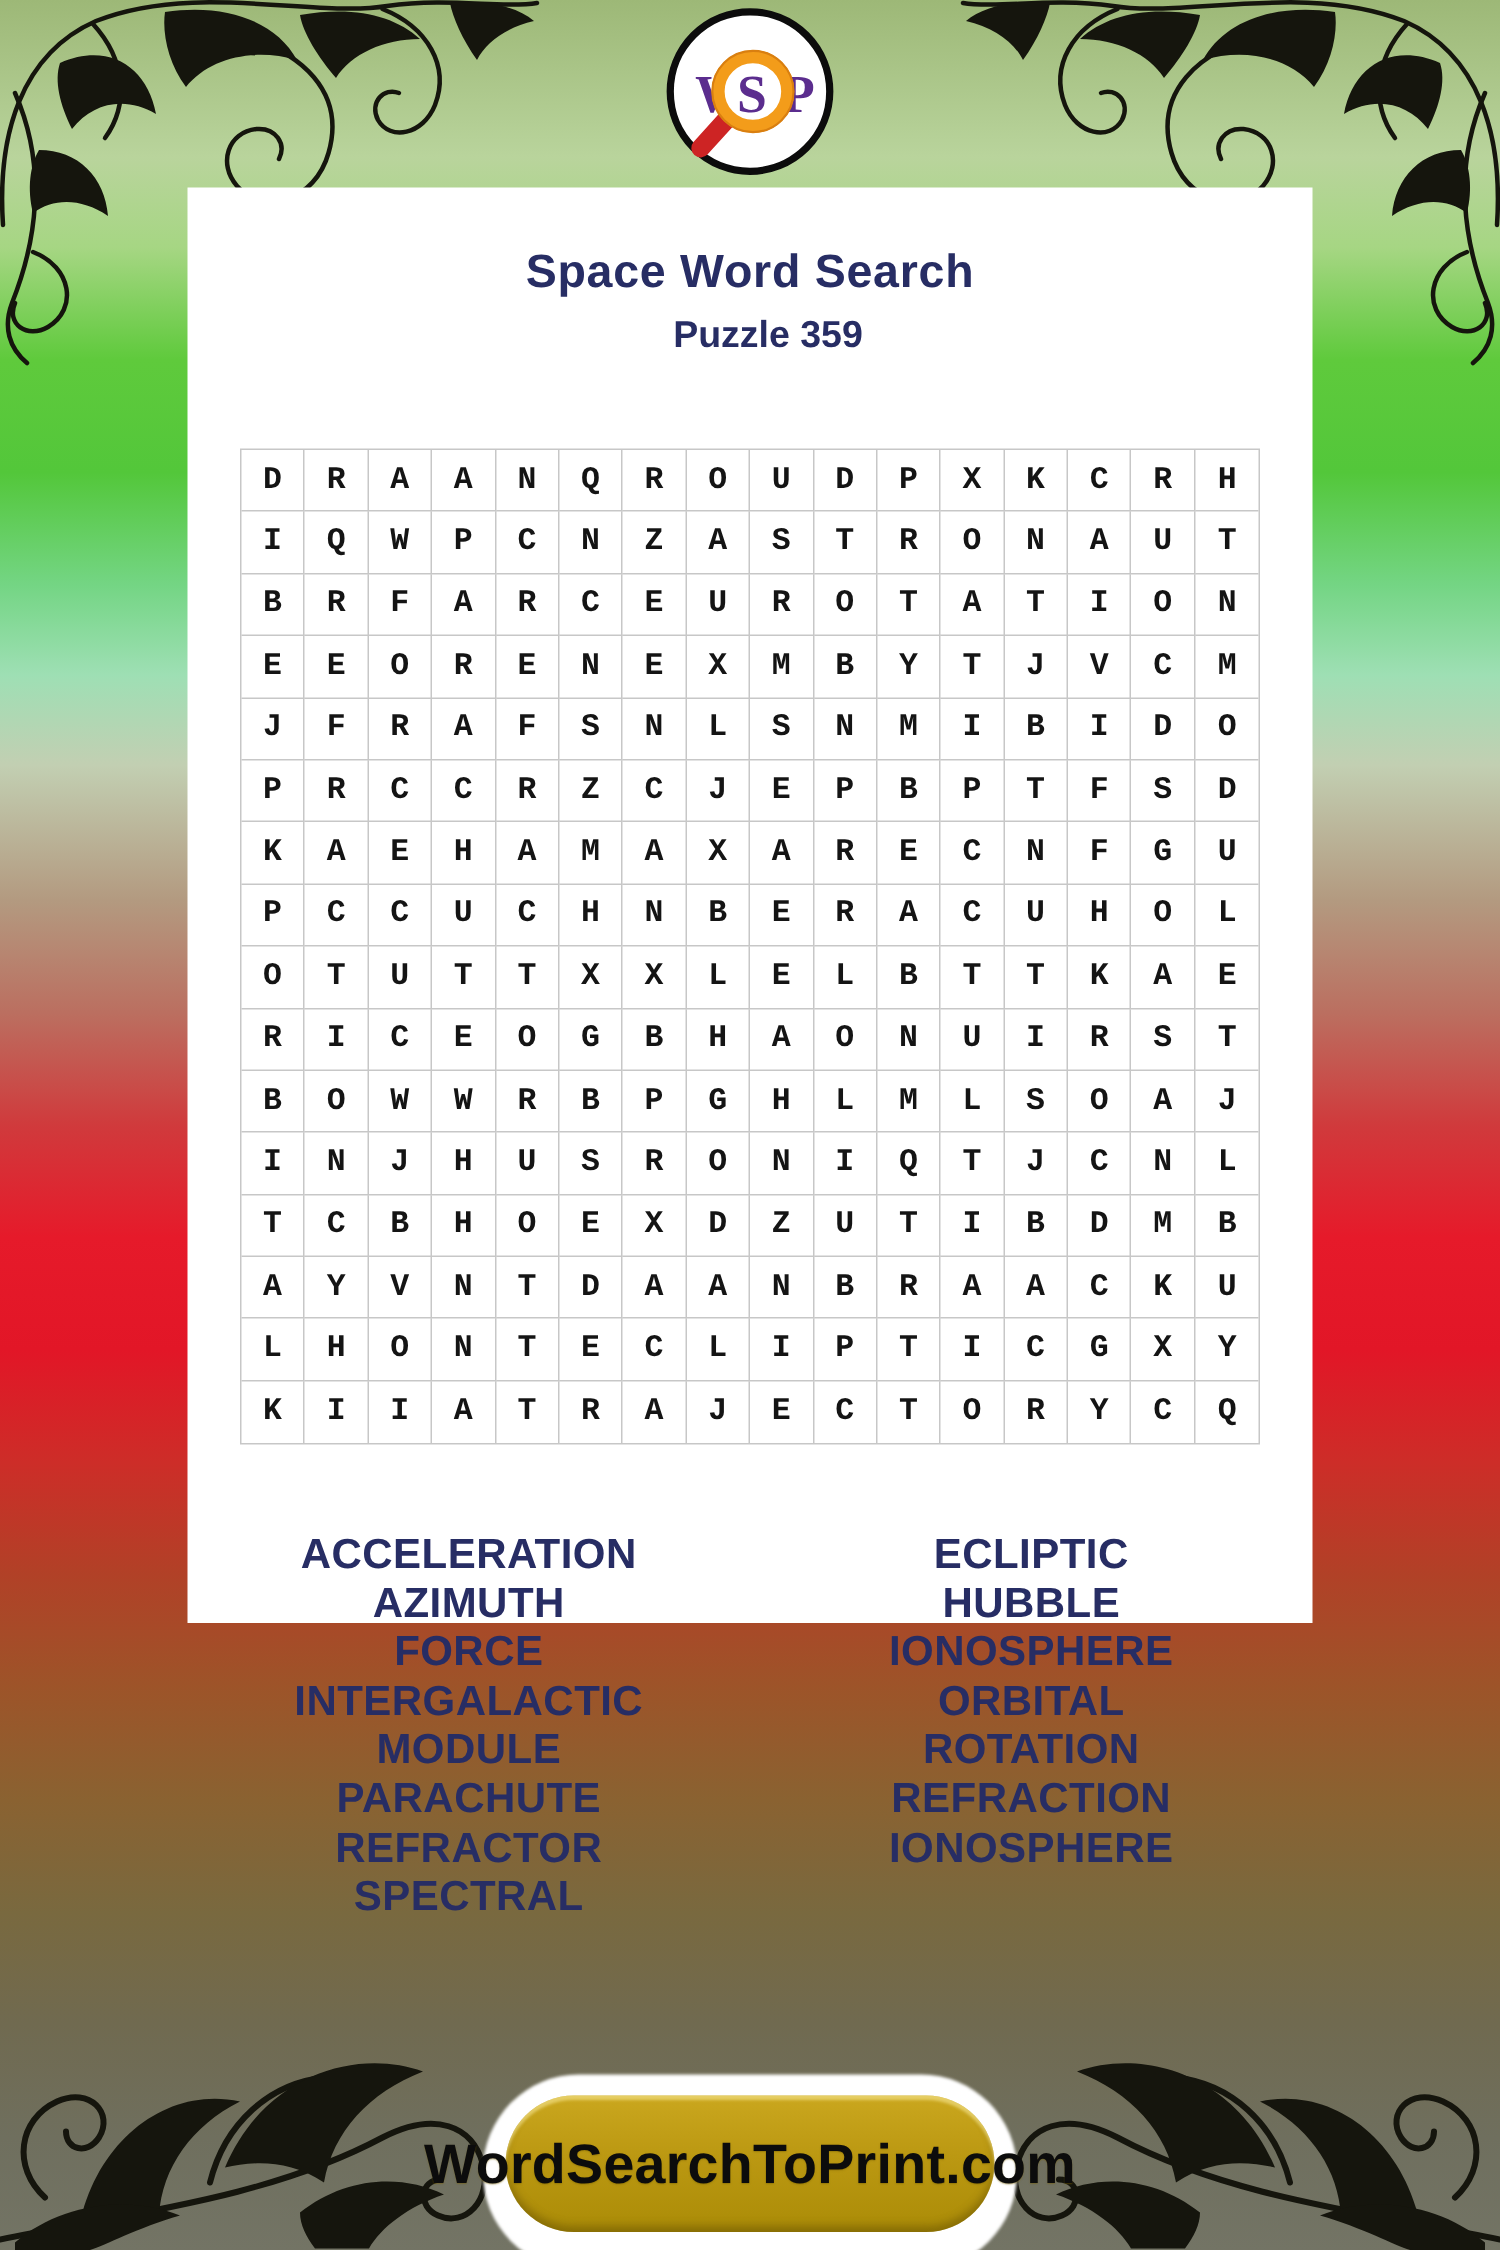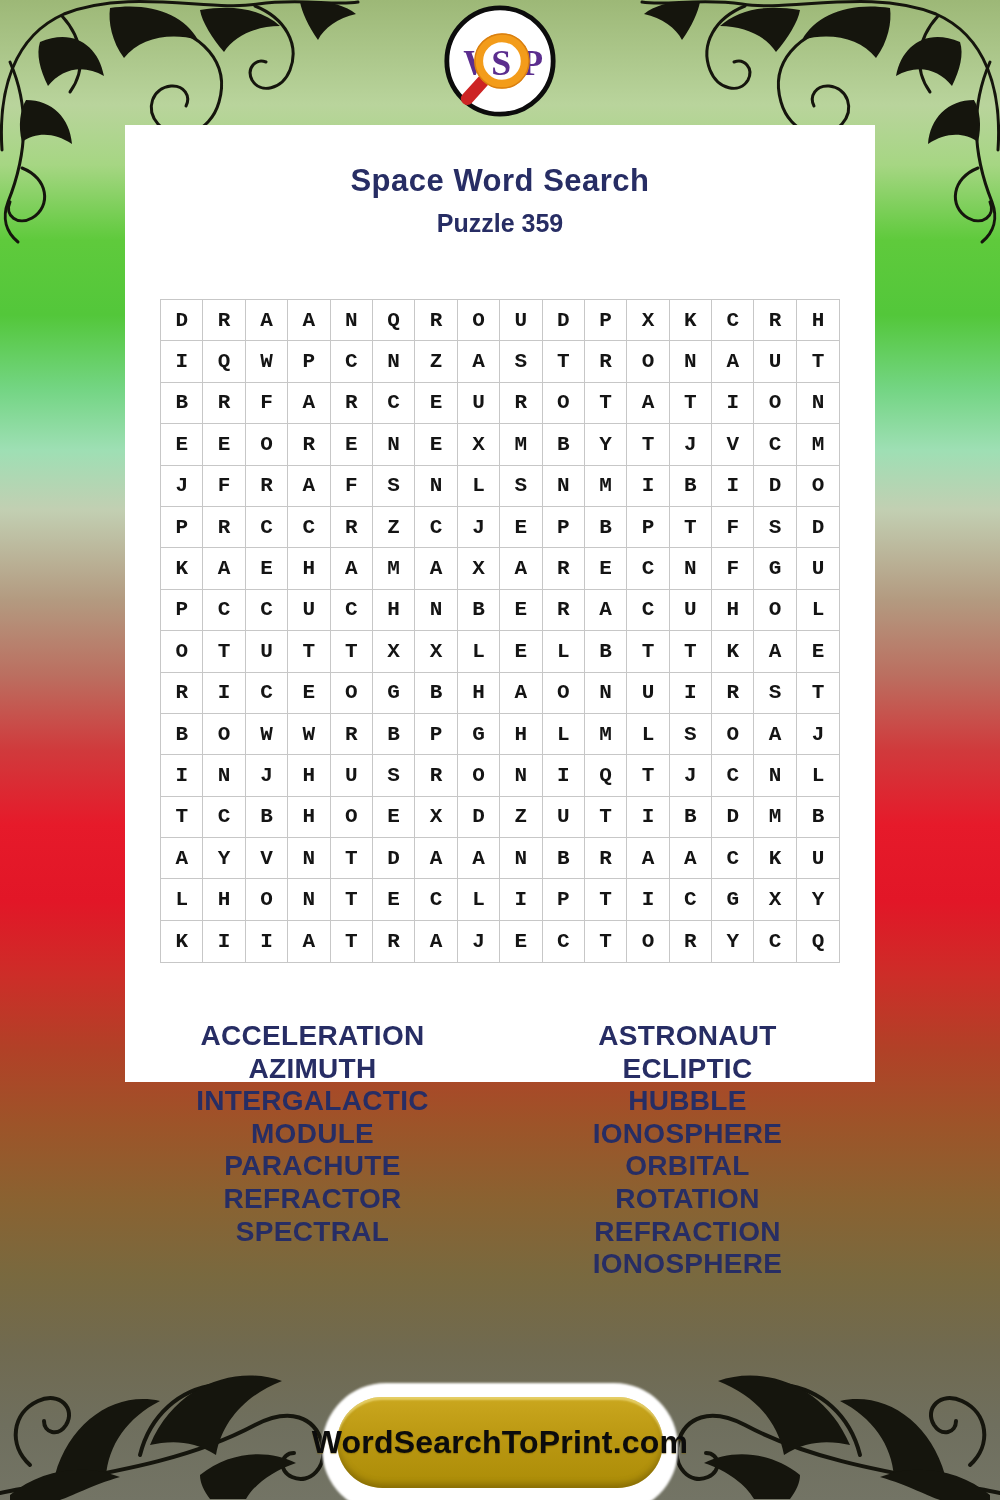--- a/index.html
+++ b/index.html
@@ -43,21 +43,21 @@
     width:750px; height:957px;
     background:#ffffff;
   }
   .title {
     position:absolute; top:38px; left:0; width:100%;
     text-align:center;
     font-size:31px; font-weight:bold; color:#272d64;
     letter-spacing:0.5px;
   }
   .subtitle {
-    position:absolute; top:84px; left:0; width:100%;
+    position:absolute; top:84px; left:12px; width:100%;
     text-align:center;
     font-size:25px; font-weight:bold; color:#272d64;
   }
   .grid-wrap {
     position:absolute; top:174px; left:35px;
   }
   .letter-grid {
     display:grid;
     grid-template-columns:repeat(16, 42.4px);
     grid-auto-rows:41.4px;
@@ -102,21 +102,21 @@
   .footer-btn {
     position:absolute; left:337px; top:1397px;
     width:326px; height:91px;
     border-radius:46px;
     background:linear-gradient(180deg, #caa71e 0%, #bb9812 45%, #ab8c07 100%);
     box-shadow:inset 0 3px 2px rgba(255,240,160,0.55), inset 0 -4px 6px rgba(90,70,0,0.45);
     display:flex; align-items:center; justify-content:center;
     cursor:pointer;
   }
   .footer-btn span {
-    font-size:32px; font-weight:bold; color:#0c0c0c;
+    font-size:37px; font-weight:bold; color:#0c0c0c;
     letter-spacing:0.2px;
     text-shadow:0 1px 1px rgba(120,95,0,0.5);
   }
 </style>
 </head>
 <body>
 
 <svg class="flourish fl-tl" width="360" height="250" viewBox="0 0 360 250">
   <g stroke="#15150d" fill="none" stroke-width="3" stroke-linecap="round">
     <path d="M2,150 C-2,90 14,36 64,14 C130,-12 210,12 258,4 C300,-2 335,6 358,2"></path>
@@ -453,28 +453,28 @@
         <div class="cell">Y</div>
         <div class="cell">C</div>
         <div class="cell">Q</div>
       </div>
   </div>
 
   <div class="words">
     <div class="word-col">
         <div class="word-item">ACCELERATION</div>
         <div class="word-item">AZIMUTH</div>
+        <div class="word-item">FORCE</div>
         <div class="word-item">INTERGALACTIC</div>
         <div class="word-item">MODULE</div>
         <div class="word-item">PARACHUTE</div>
         <div class="word-item">REFRACTOR</div>
         <div class="word-item">SPECTRAL</div>
       </div>
     <div class="word-col">
-        <div class="word-item">ASTRONAUT</div>
         <div class="word-item">ECLIPTIC</div>
         <div class="word-item">HUBBLE</div>
         <div class="word-item">IONOSPHERE</div>
         <div class="word-item">ORBITAL</div>
         <div class="word-item">ROTATION</div>
         <div class="word-item">REFRACTION</div>
         <div class="word-item">IONOSPHERE</div>
       </div>
   </div>
 </div>

